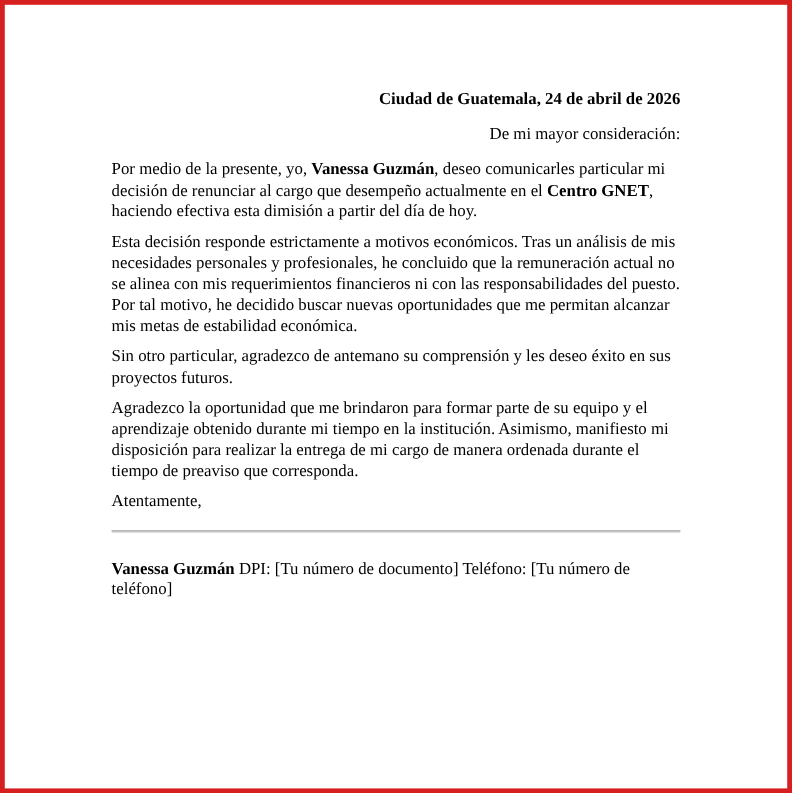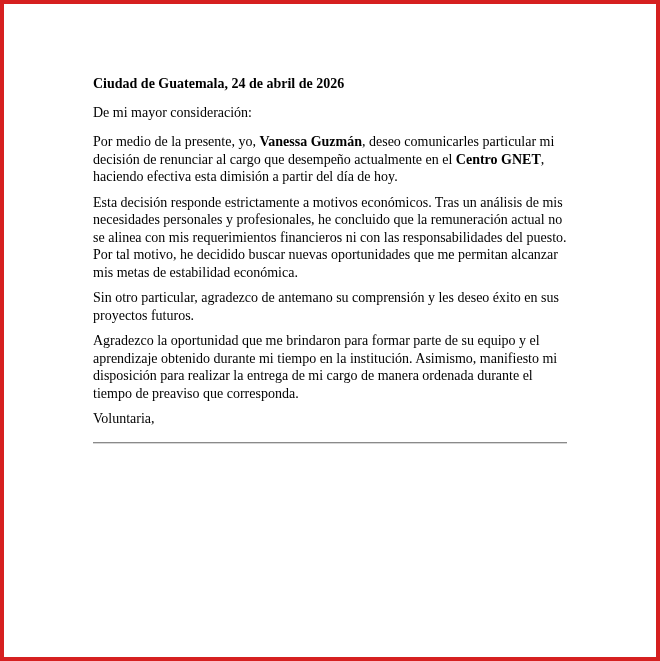--- a/index.html
+++ b/index.html
@@ -12,21 +12,21 @@
     overflow: hidden;
     font-family: "Liberation Serif", serif;
   }
   .doc {
     padding: 63px 89px 0 89px;
     color: #000000;
     font-size: 14px;
     line-height: 17.5px;
   }
   .doc p { margin: 8px 0; }
-  .doc p.hd { margin-bottom: 11.5px; }
+  .doc p.hd { margin-bottom: 11.5px; text-align: right; }
   strong, .b { font-weight: bold; }
   hr.sep {
     margin: 14px 0 22px 0;
     border: 0;
     border-top: 1px solid #8a8a8a;
     border-bottom: 1px solid #d6d6d6;
     height: 0;
   }
 </style>
 </head>
@@ -41,19 +41,20 @@
   <p class="hd">De mi mayor consideración:</p>
 
   <p><span>Por medio de la presente, yo, </span><strong>Vanessa Guzmán</strong><span>, deseo comunicarles particular mi decisión de renunciar al cargo que desempeño actualmente en el </span><strong>Centro GNET</strong><span>, haciendo efectiva esta dimisión a partir del día de hoy.</span></p>
 
   <p>Esta decisión responde estrictamente a motivos económicos. Tras un análisis de mis necesidades personales y profesionales, he concluido que la remuneración actual no se alinea con mis requerimientos financieros ni con las responsabilidades del puesto. Por tal motivo, he decidido buscar nuevas oportunidades que me permitan alcanzar mis metas de estabilidad económica.</p>
 
   <p>Sin otro particular, agradezco de antemano su comprensión y les deseo éxito en sus proyectos futuros.</p>
 
   <p>Agradezco la oportunidad que me brindaron para formar parte de su equipo y el aprendizaje obtenido durante mi tiempo en la institución. Asimismo, manifiesto mi disposición para realizar la entrega de mi cargo de manera ordenada durante el tiempo de preaviso que corresponda.</p>
 
-  <p>Voluntaria,</p>
+  <p>Atentamente,</p>
 
 
   <hr class="sep">
 
+  <p><strong>Vanessa Guzmán</strong><span> DPI: [Tu número de documento] Teléfono: [Tu número de teléfono]</span></p>
 
 </div>
 
 </body></html>

